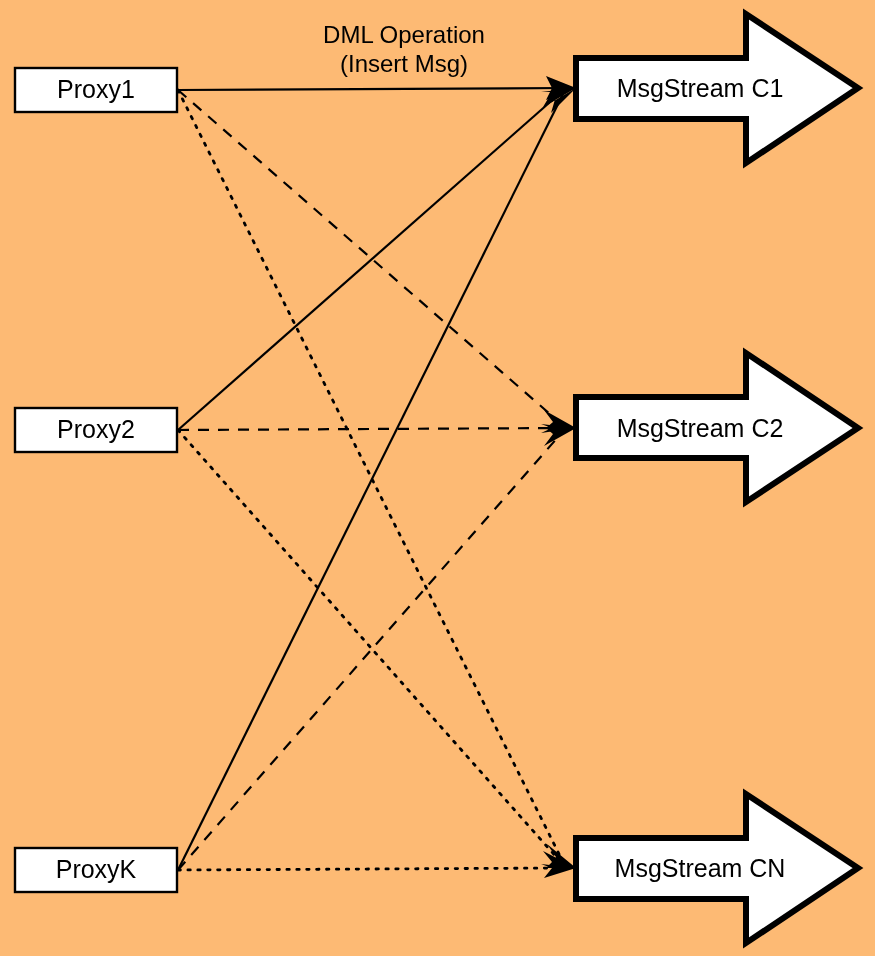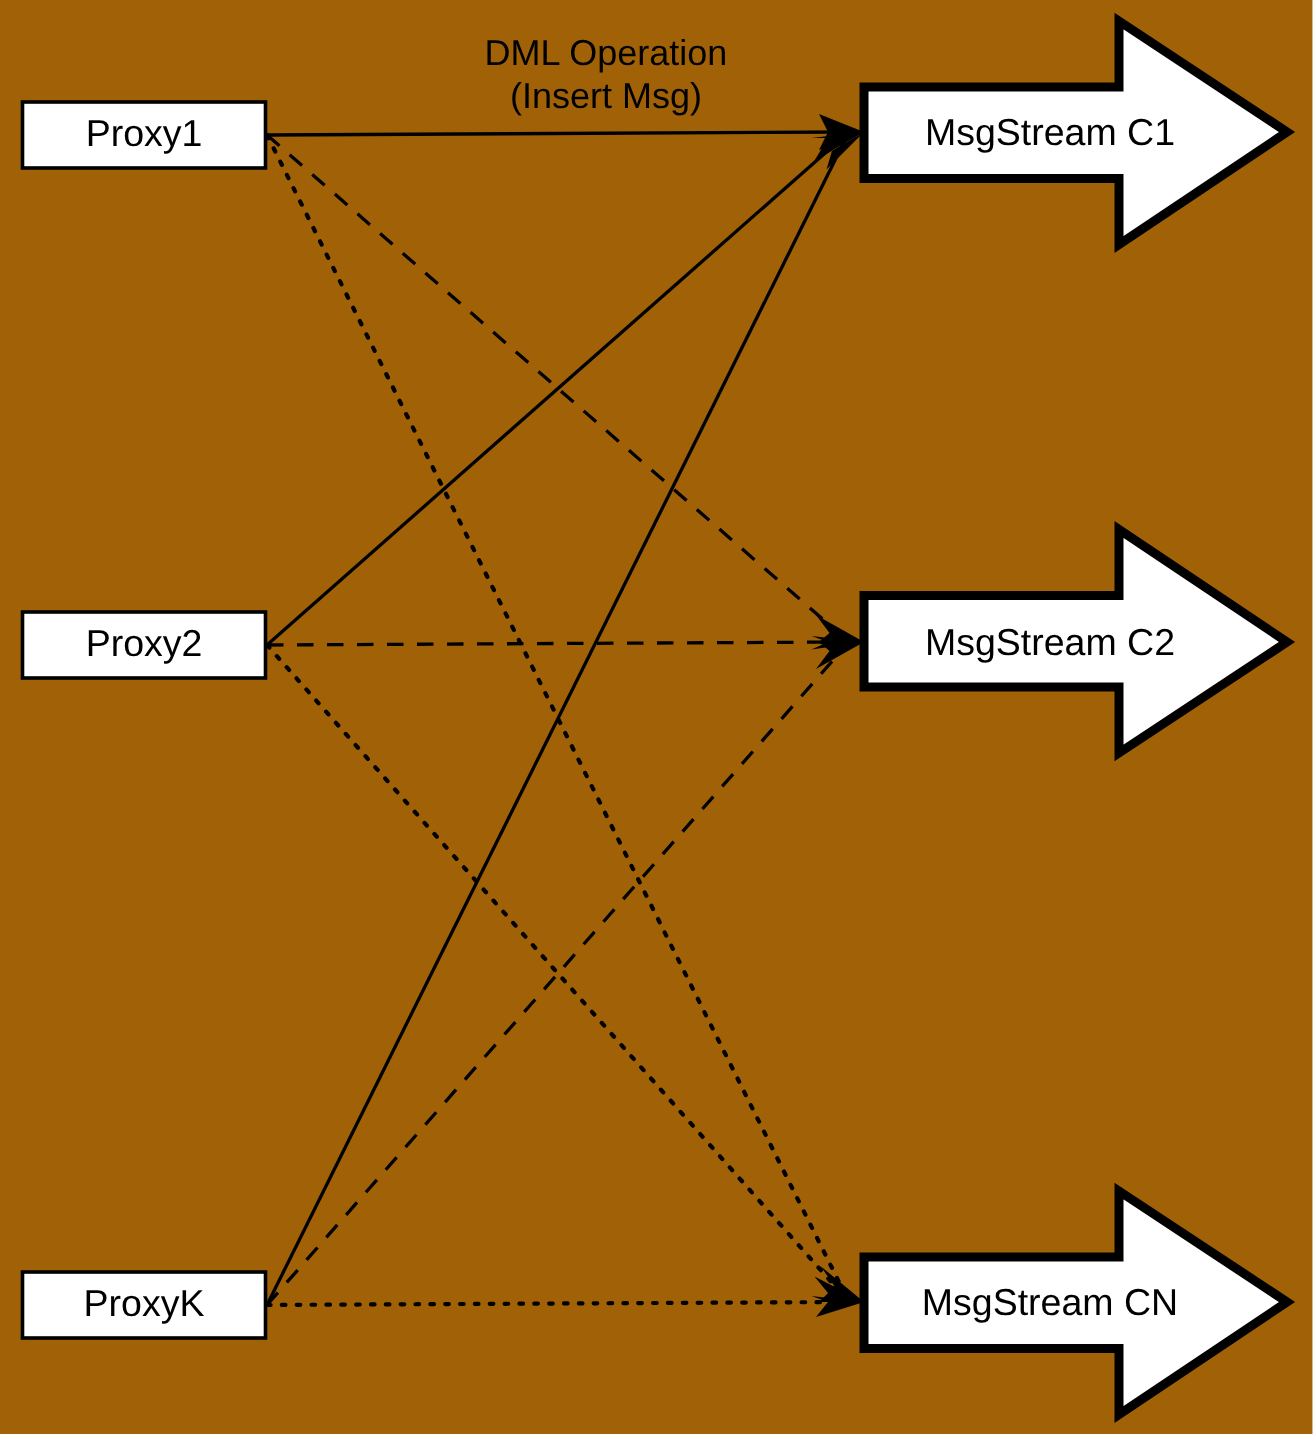--- a/index.html
+++ b/index.html
@@ -7,21 +7,21 @@
     padding: 0;
     background: #ffffff;
   }
   body {
     font-family: "Liberation Sans", sans-serif;
   }
   #canvas {
     position: relative;
     width: 875px;
     height: 956px;
-    background: #a16207;
+    background: #fdba74;
     overflow: hidden;
   }
   #diagram-svg {
     position: absolute;
     left: 0;
     top: 0;
     width: 875px;
     height: 956px;
     display: block;
   }

